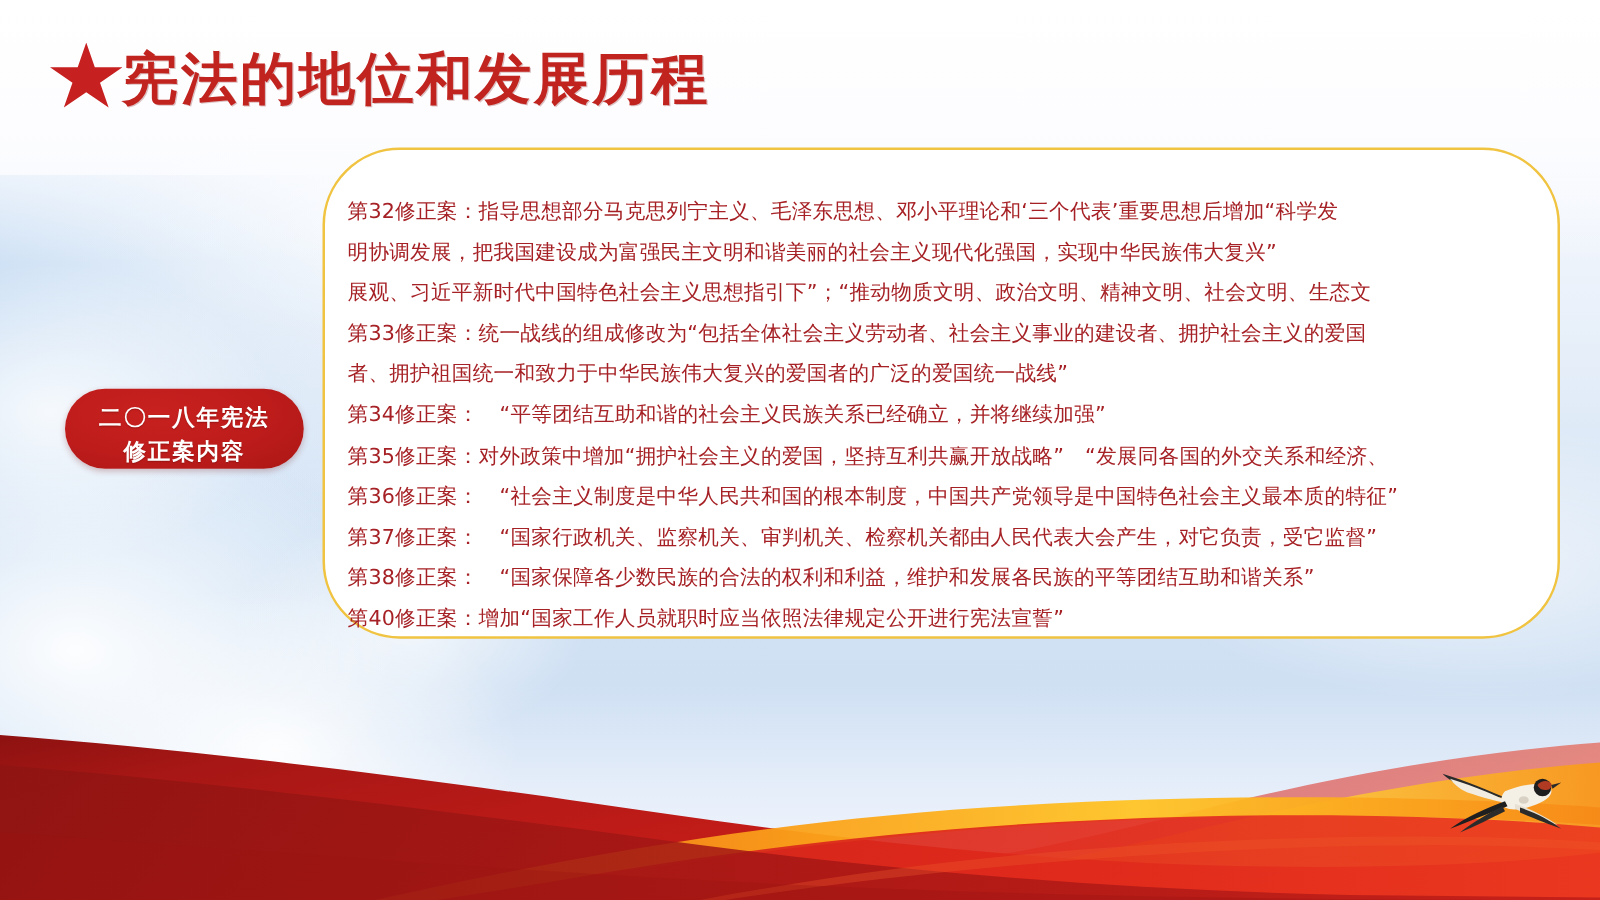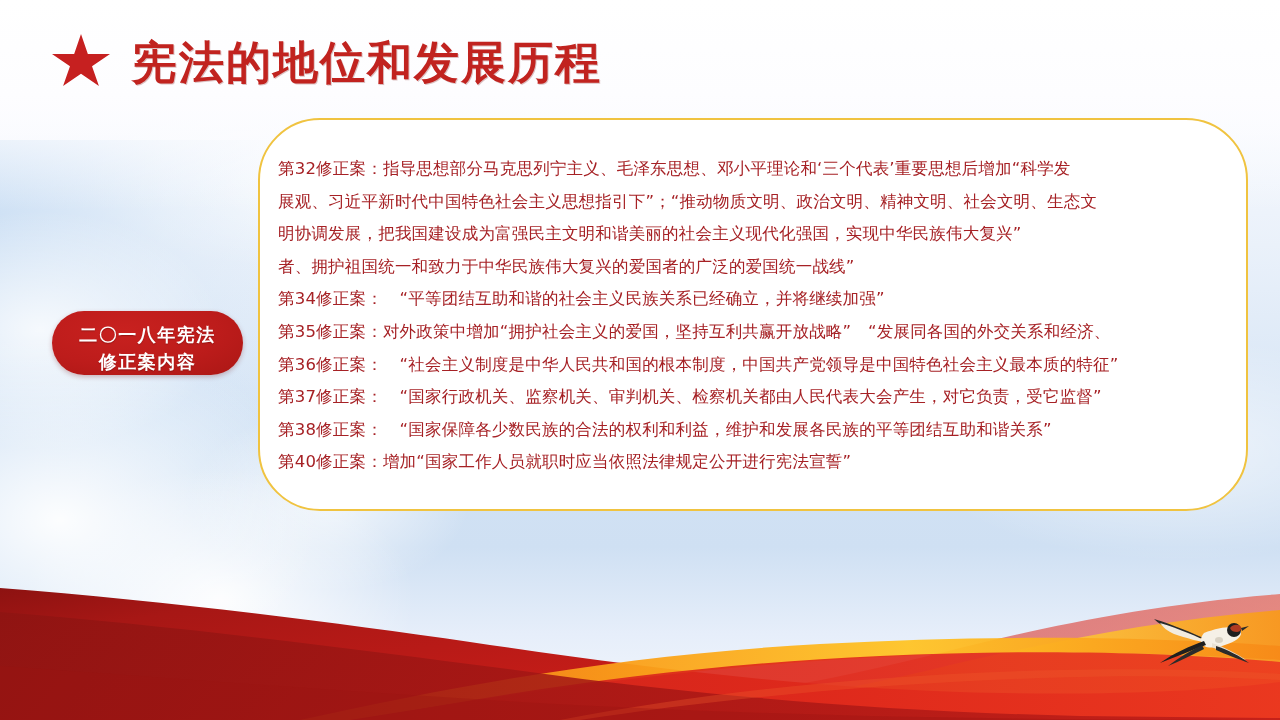--- a/index.html
+++ b/index.html
@@ -65,25 +65,24 @@
     position: absolute;
     left: 0; top: 140px;
     width: 300px; height: 480px;
     background:
       linear-gradient(90deg, rgba(198,220,243,0.75) 0%, rgba(210,228,246,0.35) 55%, rgba(255,255,255,0) 100%);
   }
 
   
   .header {
     position: absolute;
-    left: 52px;
+    left: 40px;
     top: 34px;
     display: flex;
     align-items: center;
-    gap: 22px;
   }
   .star {
     width: 58px;
     height: 56px;
     background: #c62020;
     clip-path: polygon(50% 0%, 61.8% 35.5%, 100% 35.5%, 69% 57.5%, 80.9% 93%, 50% 71%, 19.1% 93%, 31% 57.5%, 0% 35.5%, 38.2% 35.5%);
     flex: none;
   }
   .title {
     font-family: "DejaVu Serif", "Liberation Serif", serif;
@@ -186,22 +185,23 @@
   </div>
 
   <div class="badge">
     <div class="badge-line">二〇一八年宪法</div>
     <div class="badge-line">修正案内容</div>
   </div>
 
   <div class="card">
     <div class="card-inner">
       <div class="line">第32修正案：指导思想部分马克思列宁主义、毛泽东思想、邓小平理论和‘三个代表’重要思想后增加“科学发</div>
+      <div class="line">明协调发展，把我国建设成为富强民主文明和谐美丽的社会主义现代化强国，实现中华民族伟大复兴”</div>
       <div class="line">展观、习近平新时代中国特色社会主义思想指引下”；“推动物质文明、政治文明、精神文明、社会文明、生态文</div>
-      <div class="line">明协调发展，把我国建设成为富强民主文明和谐美丽的社会主义现代化强国，实现中华民族伟大复兴”</div>
+      <div class="line">第33修正案：统一战线的组成修改为“包括全体社会主义劳动者、社会主义事业的建设者、拥护社会主义的爱国</div>
       <div class="line">者、拥护祖国统一和致力于中华民族伟大复兴的爱国者的广泛的爱国统一战线”</div>
       <div class="line">第34修正案：　“平等团结互助和谐的社会主义民族关系已经确立，并将继续加强”</div>
       <div class="line">第35修正案：对外政策中增加“拥护社会主义的爱国，坚持互利共赢开放战略”　“发展同各国的外交关系和经济、</div>
       <div class="line">第36修正案：　“社会主义制度是中华人民共和国的根本制度，中国共产党领导是中国特色社会主义最本质的特征”</div>
       <div class="line">第37修正案：　“国家行政机关、监察机关、审判机关、检察机关都由人民代表大会产生，对它负责，受它监督”</div>
       <div class="line">第38修正案：　“国家保障各少数民族的合法的权利和利益，维护和发展各民族的平等团结互助和谐关系”</div>
       <div class="line">第40修正案：增加“国家工作人员就职时应当依照法律规定公开进行宪法宣誓”</div>
     </div>
   </div>
 

